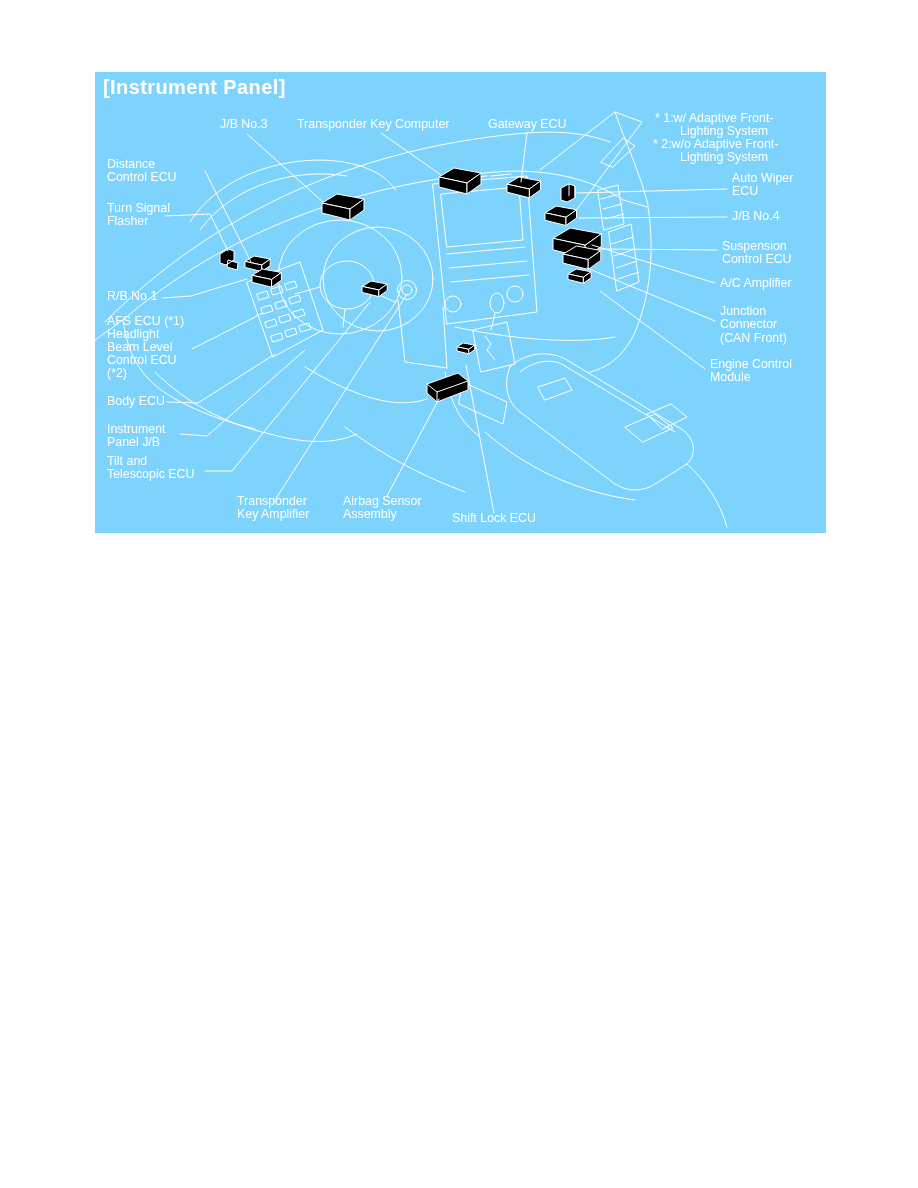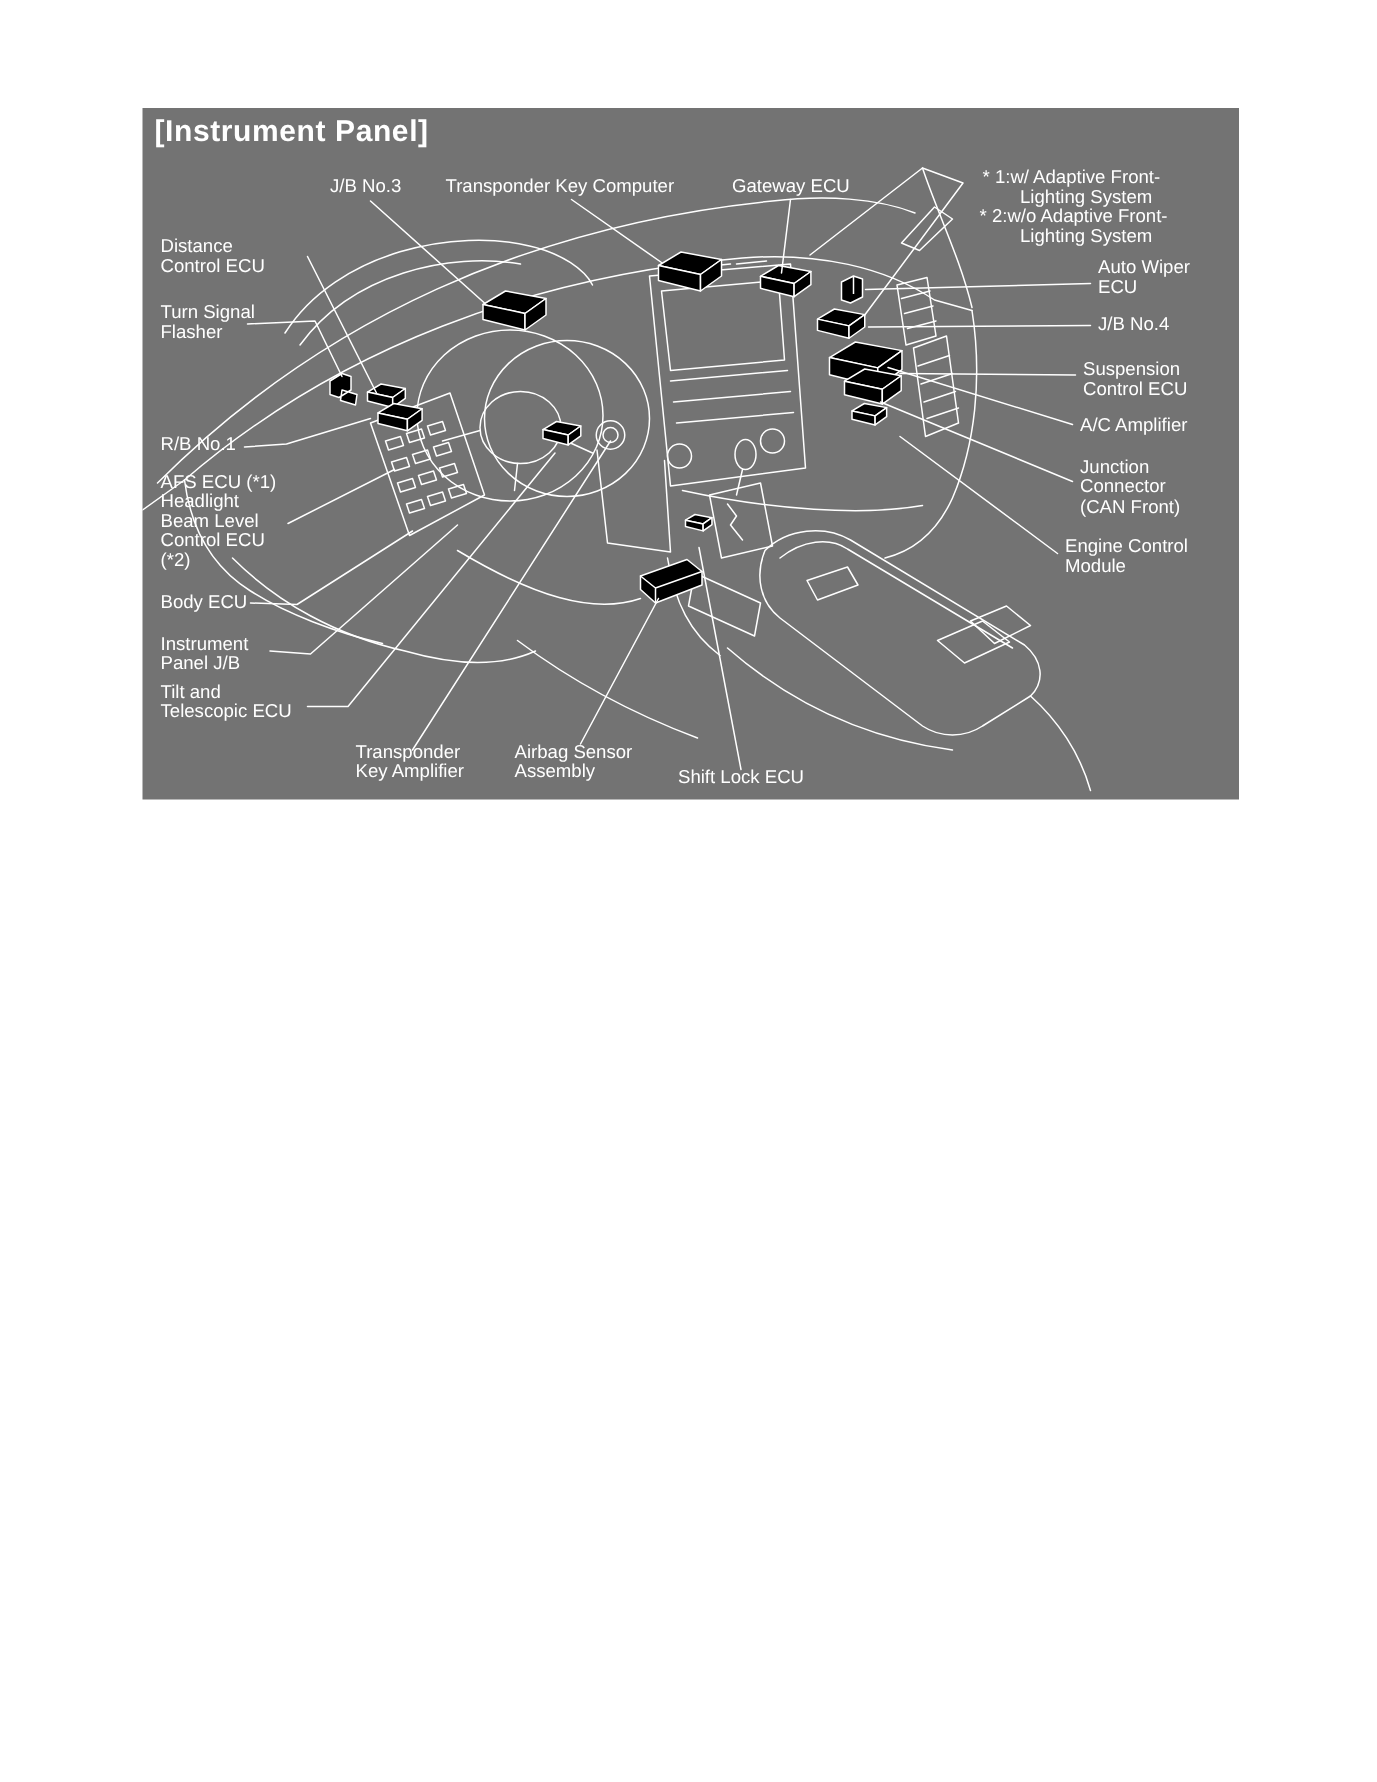--- a/index.html
+++ b/index.html
@@ -1,17 +1,17 @@
 <!DOCTYPE html>
 <html><head>
 <meta charset="utf-8">
 <style>
   html,body{margin:0;padding:0;background:#ffffff;}
   body{width:918px;height:1188px;position:relative;font-family:"Liberation Sans",sans-serif;}
-  .diagram-panel{position:absolute;left:95px;top:72px;width:731px;height:461px;background:#737373;}
+  .diagram-panel{position:absolute;left:95px;top:72px;width:731px;height:461px;background:#7dd3fc;}
   svg{display:block;}
   .ln{fill:none;stroke:#fff;stroke-width:1;stroke-linejoin:round;stroke-linecap:round;}
   .fl{fill:#000;stroke:#fff;stroke-width:1;stroke-linejoin:round;vector-effect:non-scaling-stroke;}
   .lbl{font-family:"Liberation Sans",sans-serif;font-size:12.4px;fill:#fff;}
   .ttl{font-family:"Liberation Sans",sans-serif;font-size:20px;font-weight:bold;fill:#fff;letter-spacing:.4px;}
 </style>
 </head>
 <body>
 
 <div class="diagram-panel">

